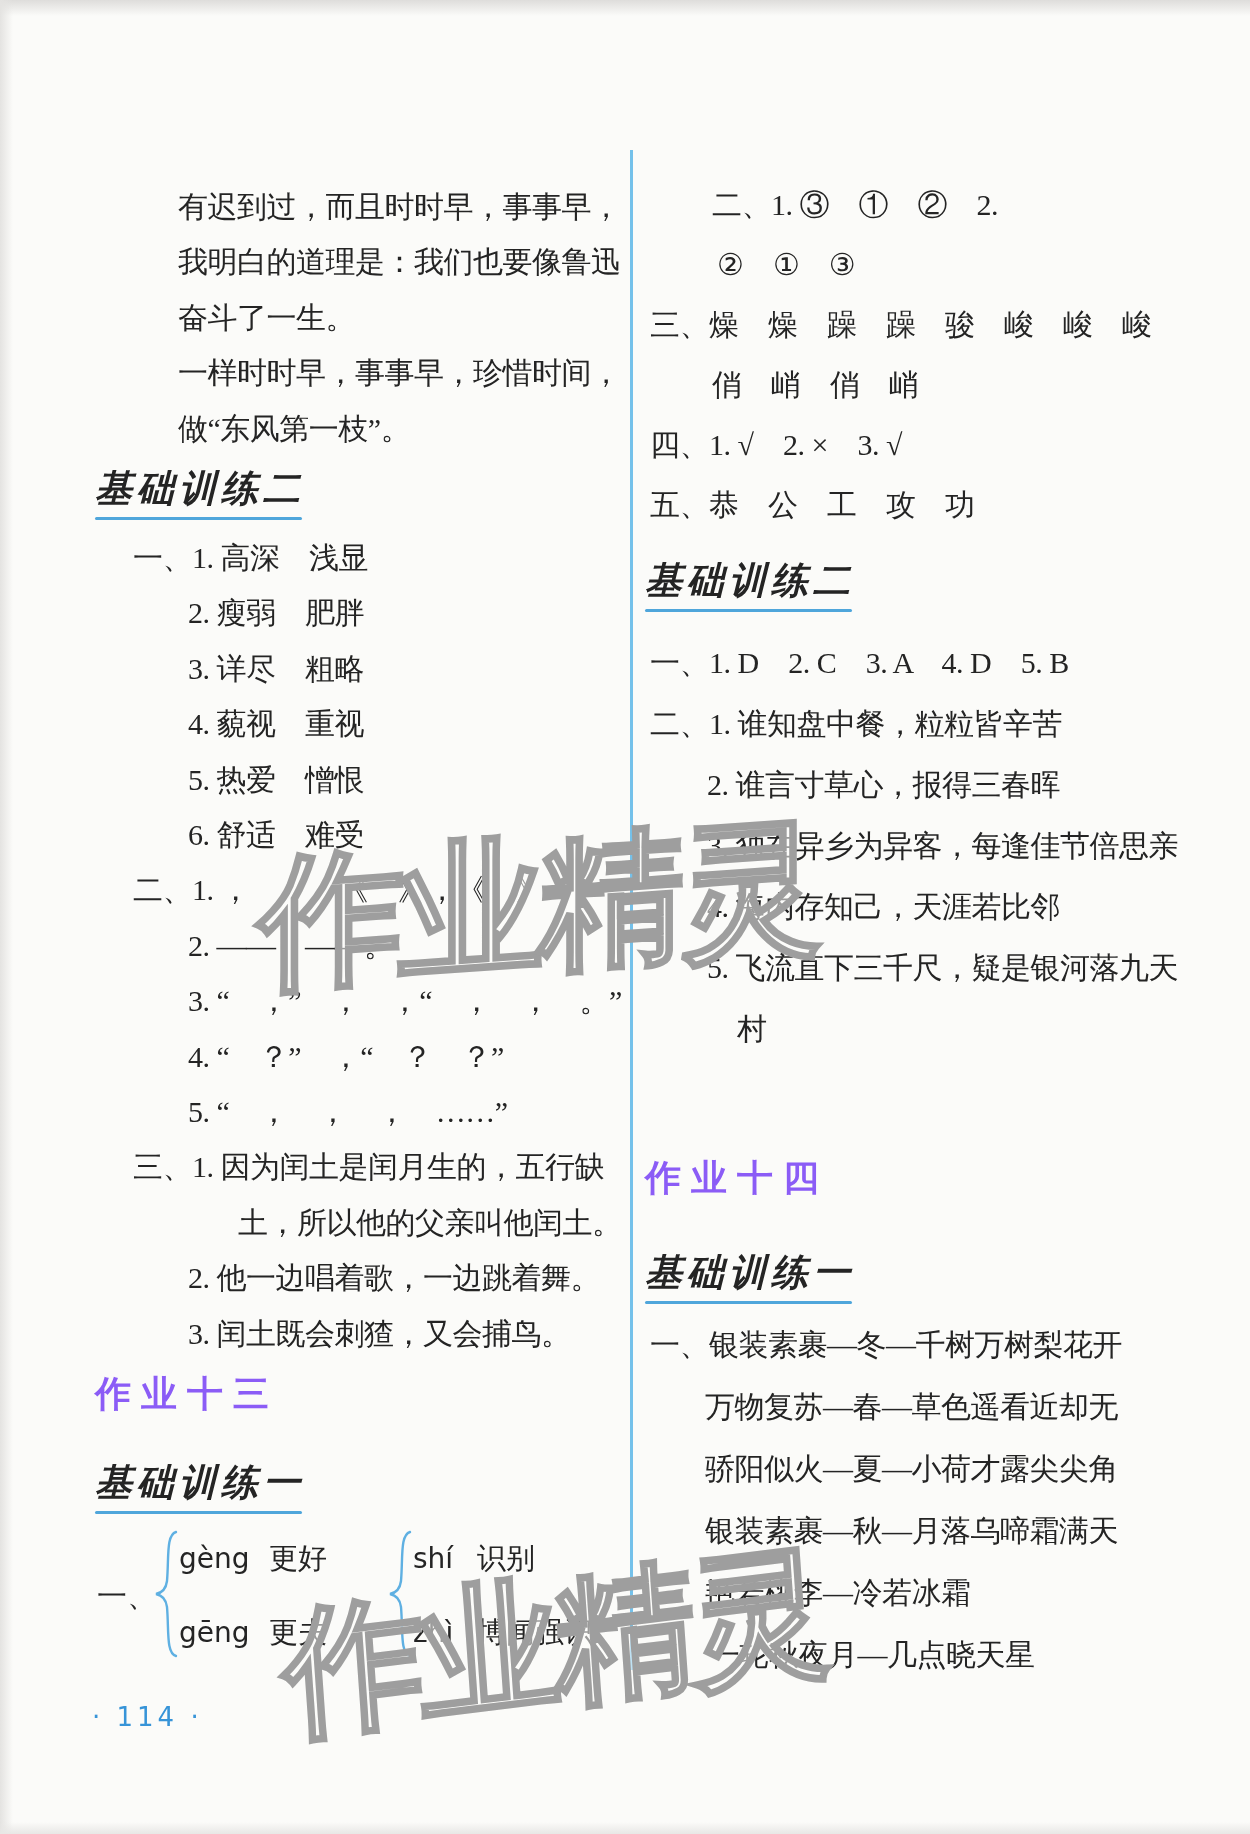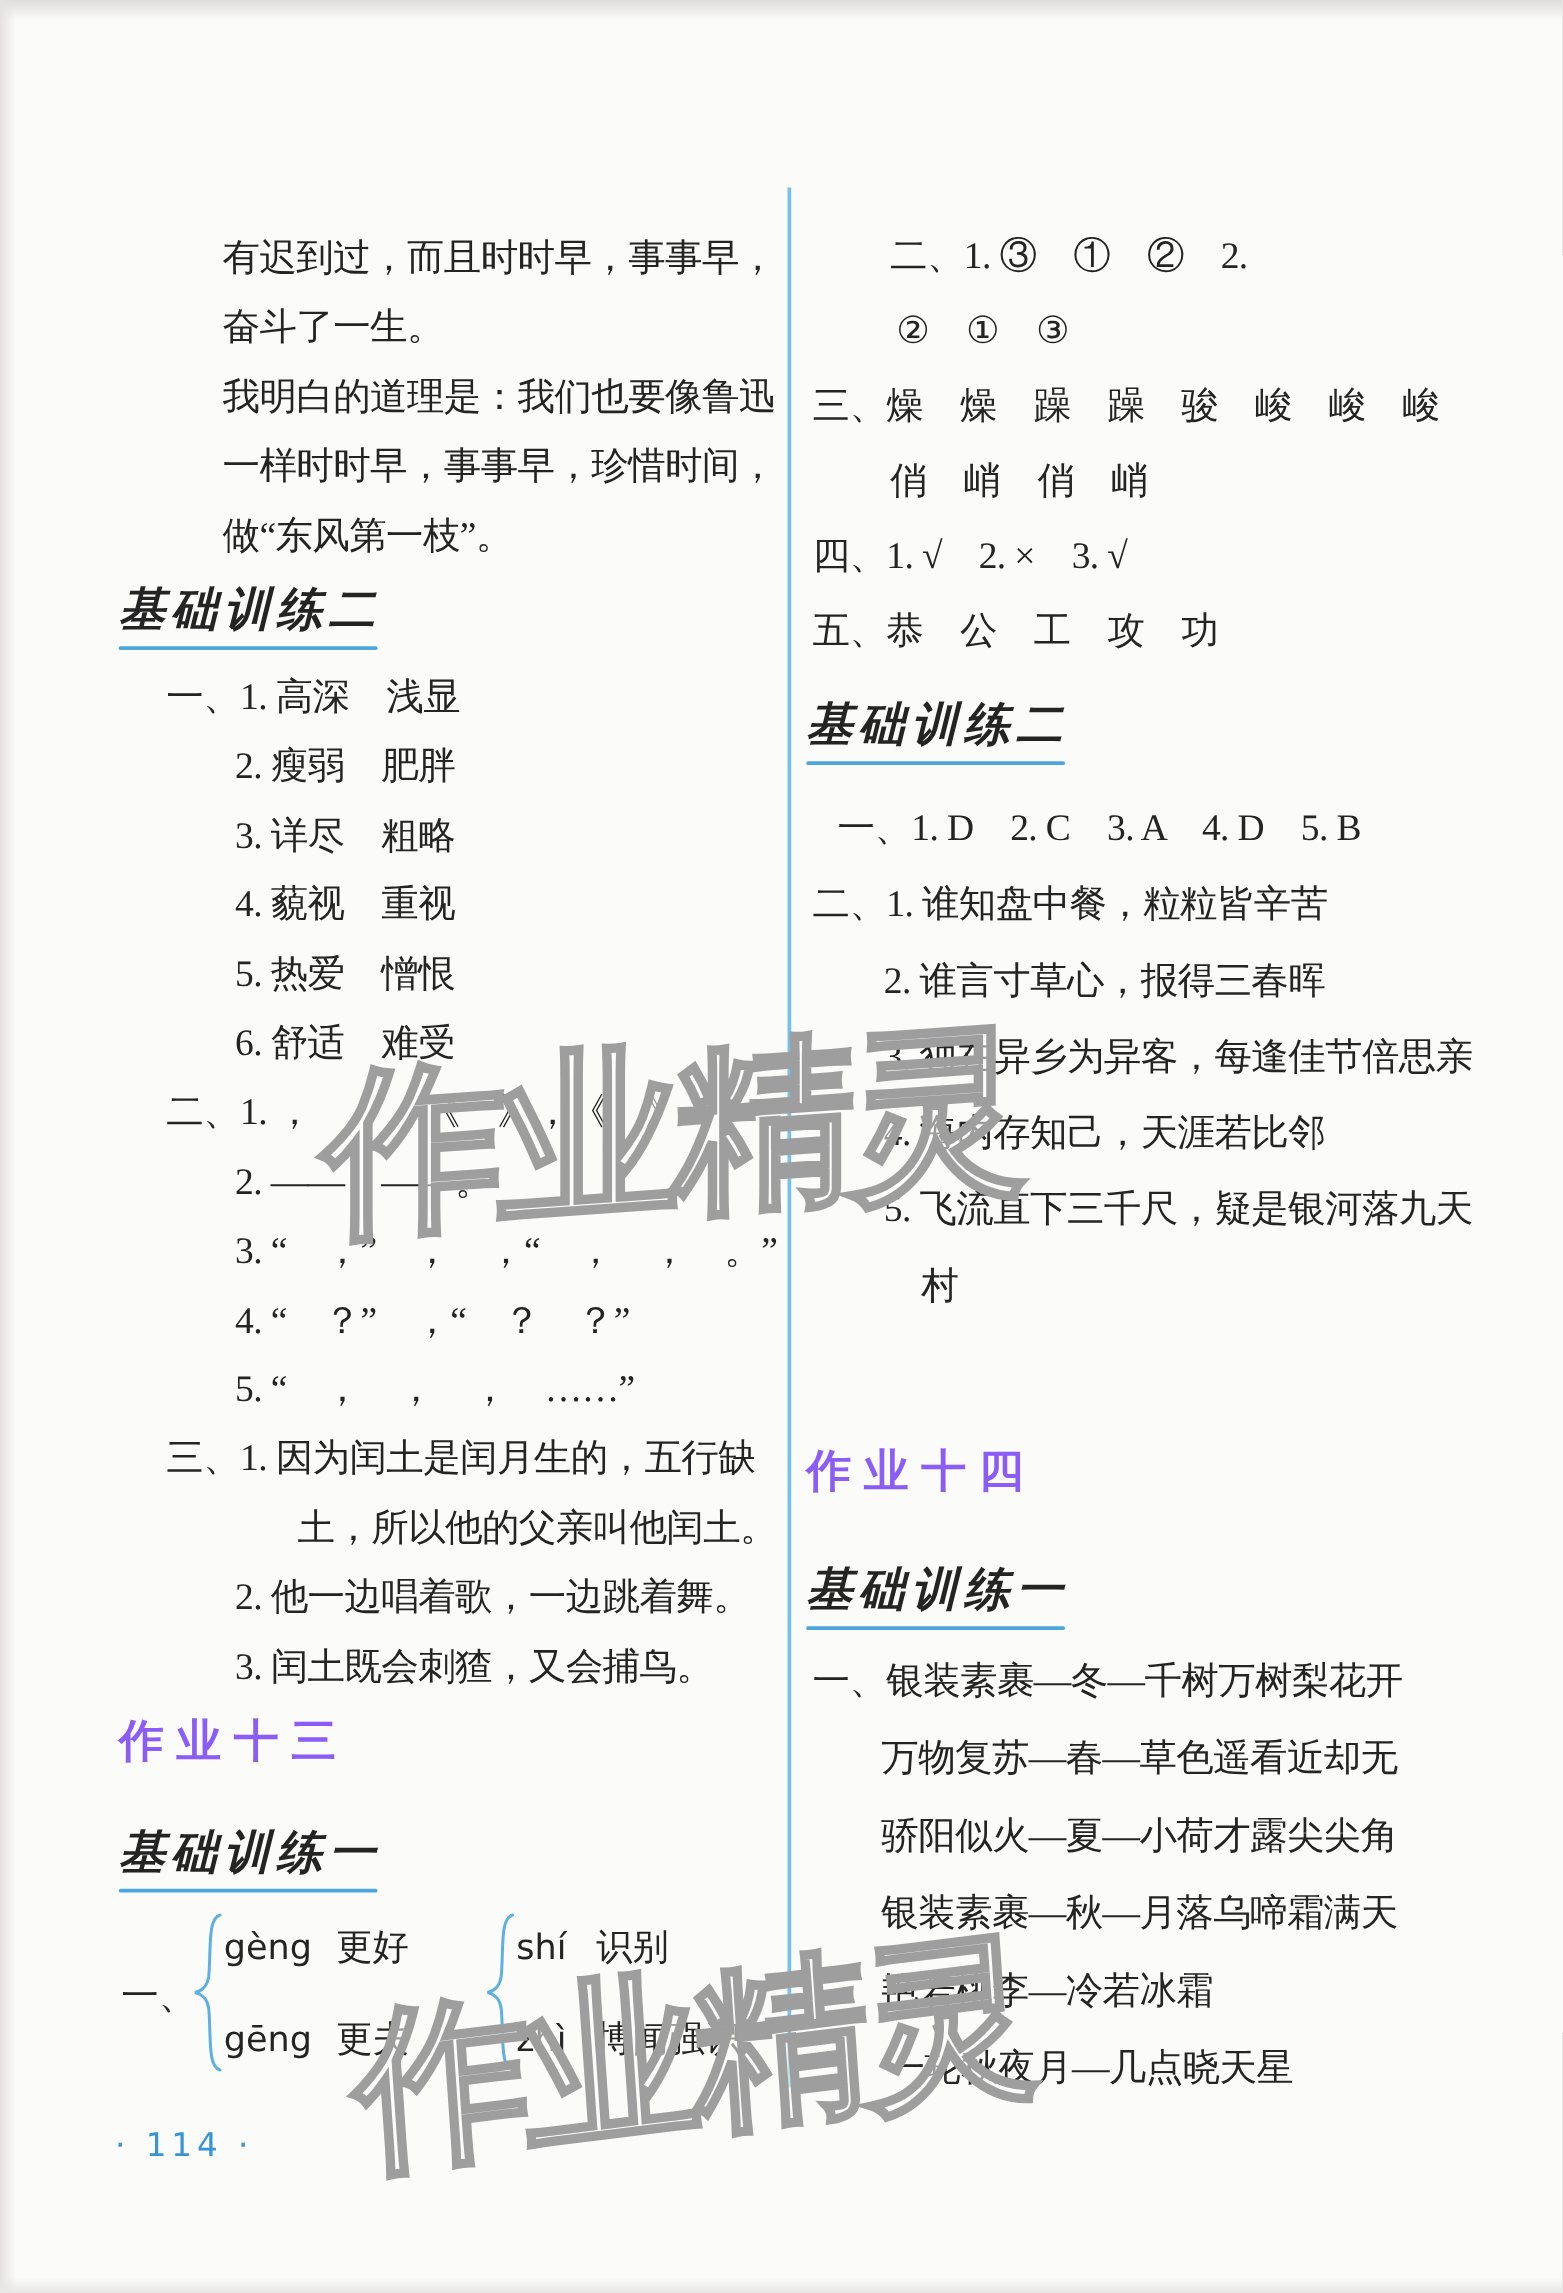--- a/index.html
+++ b/index.html
@@ -45,22 +45,22 @@
 
 <div id="page">
   <div class="edge-top"></div>
   <div class="edge-left"></div>
   <div class="edge-bottom"></div>
 
   <div class="divider"></div>
 
   <div class="block fs-left" style="left:95px;top:179px;width:530px;">
       <div class="ln" style="padding-left: 48px;">有迟到过，而且时时早，事事早，</div>
+      <div class="ln" style="padding-left: 48px;">我明白的道理是：我们也要像鲁迅</div>
       <div class="ln" style="padding-left: 48px;">奋斗了一生。</div>
-      <div class="ln" style="padding-left: 48px;">我明白的道理是：我们也要像鲁迅</div>
       <div class="ln" style="padding-left: 48px;">一样时时早，事事早，珍惜时间，</div>
       <div class="ln" style="padding-left: 48px;">做“东风第一枝”。</div>
     </div>
 
   <div class="block" style="left:95px;top:466px;">
     <div class="kai">基础训练二</div>
     <div class="h-underline"></div>
   </div>
 
   <div class="block fs-left" style="left:95px;top:530px;width:540px;">
@@ -120,21 +120,21 @@
       <div class="ln" style="padding-left: 5px;">四、1. √　2. ×　3. √</div>
       <div class="ln" style="padding-left: 5px;">五、恭　公　工　攻　功</div>
     </div>
 
   <div class="block" style="left:645px;top:558px;">
     <div class="kai">基础训练二</div>
     <div class="h-underline"></div>
   </div>
 
   <div class="block fs-rex2" style="left:645px;top:632px;width:600px;">
-      <div class="ln" style="padding-left: 5px; margin-left: 20px;">一、1. D　2. C　3. A　4. D　5. B</div>
+      <div class="ln" style="padding-left: 5px;">一、1. D　2. C　3. A　4. D　5. B</div>
       <div class="ln" style="padding-left: 5px;">二、1. 谁知盘中餐，粒粒皆辛苦</div>
       <div class="ln" style="padding-left: 62px;">2. 谁言寸草心，报得三春晖</div>
       <div class="ln" style="padding-left: 62px;">3. 独在异乡为异客，每逢佳节倍思亲</div>
       <div class="ln" style="padding-left: 62px;">4. 海内存知己，天涯若比邻</div>
       <div class="ln" style="padding-left: 62px;">5. 飞流直下三千尺，疑是银河落九天</div>
       <div class="ln" style="padding-left: 92px;">村</div>
     </div>
 
   <div class="block blue-head" style="left:645px;top:1156px;width:525px;">作业十四</div>
 

